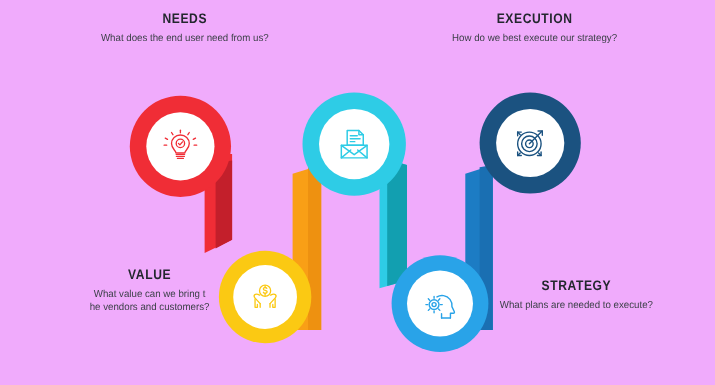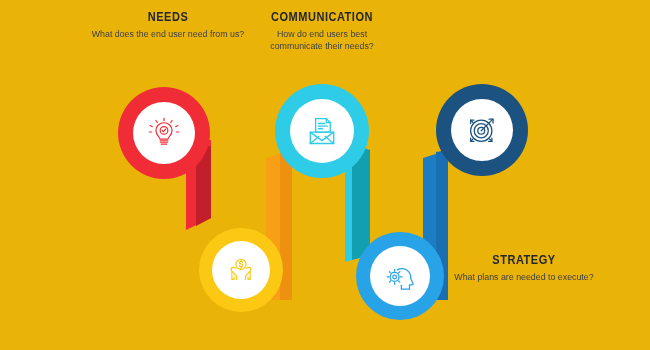--- a/index.html
+++ b/index.html
@@ -7,21 +7,21 @@
     padding: 0;
     background: #ffffff;
   }
   body {
     font-family: "Liberation Sans", sans-serif;
   }
   #infographic {
     position: relative;
     width: 650px;
     height: 350px;
-    background: #eab308;
+    background: #f0abfc;
     overflow: hidden;
   }
   .stage {
     position: absolute;
     inset: 0;
   }
   svg.ribbons {
     position: absolute;
     left: 0;
     top: 0;
@@ -179,27 +179,31 @@
           </svg>
         </span>
       </div>
     </div>
 
     <div class="label" style="left:82px; top:10px; width:172px;">
       <div class="title">NEEDS</div>
       <div class="desc">What does the end user need from us?</div>
     </div>
 
-    <div class="label" style="left:248px; top:10px; width:148px;">
-      <div class="title">COMMUNICATION</div>
-      <div class="desc">How do end users best</div>
-      <div class="desc" style="margin-top:0;">communicate their needs?</div>
-    </div>
-
-
+
+    <div class="label" style="left:400px; top:10px; width:172px;">
+      <div class="title">EXECUTION</div>
+      <div class="desc">How do we best execute our strategy?</div>
+    </div>
+
+    <div class="label" style="left:72px; top:243px; width:128px;">
+      <div class="title">VALUE</div>
+      <div class="desc">What value can we bring t</div>
+      <div class="desc" style="margin-top:0;">he vendors and customers?</div>
+    </div>
 
     <div class="label" style="left:446px; top:253px; width:156px;">
       <div class="title">STRATEGY</div>
       <div class="desc">What plans are needed to execute?</div>
     </div>
 
   </div>
 </div>
 
 </body></html>

